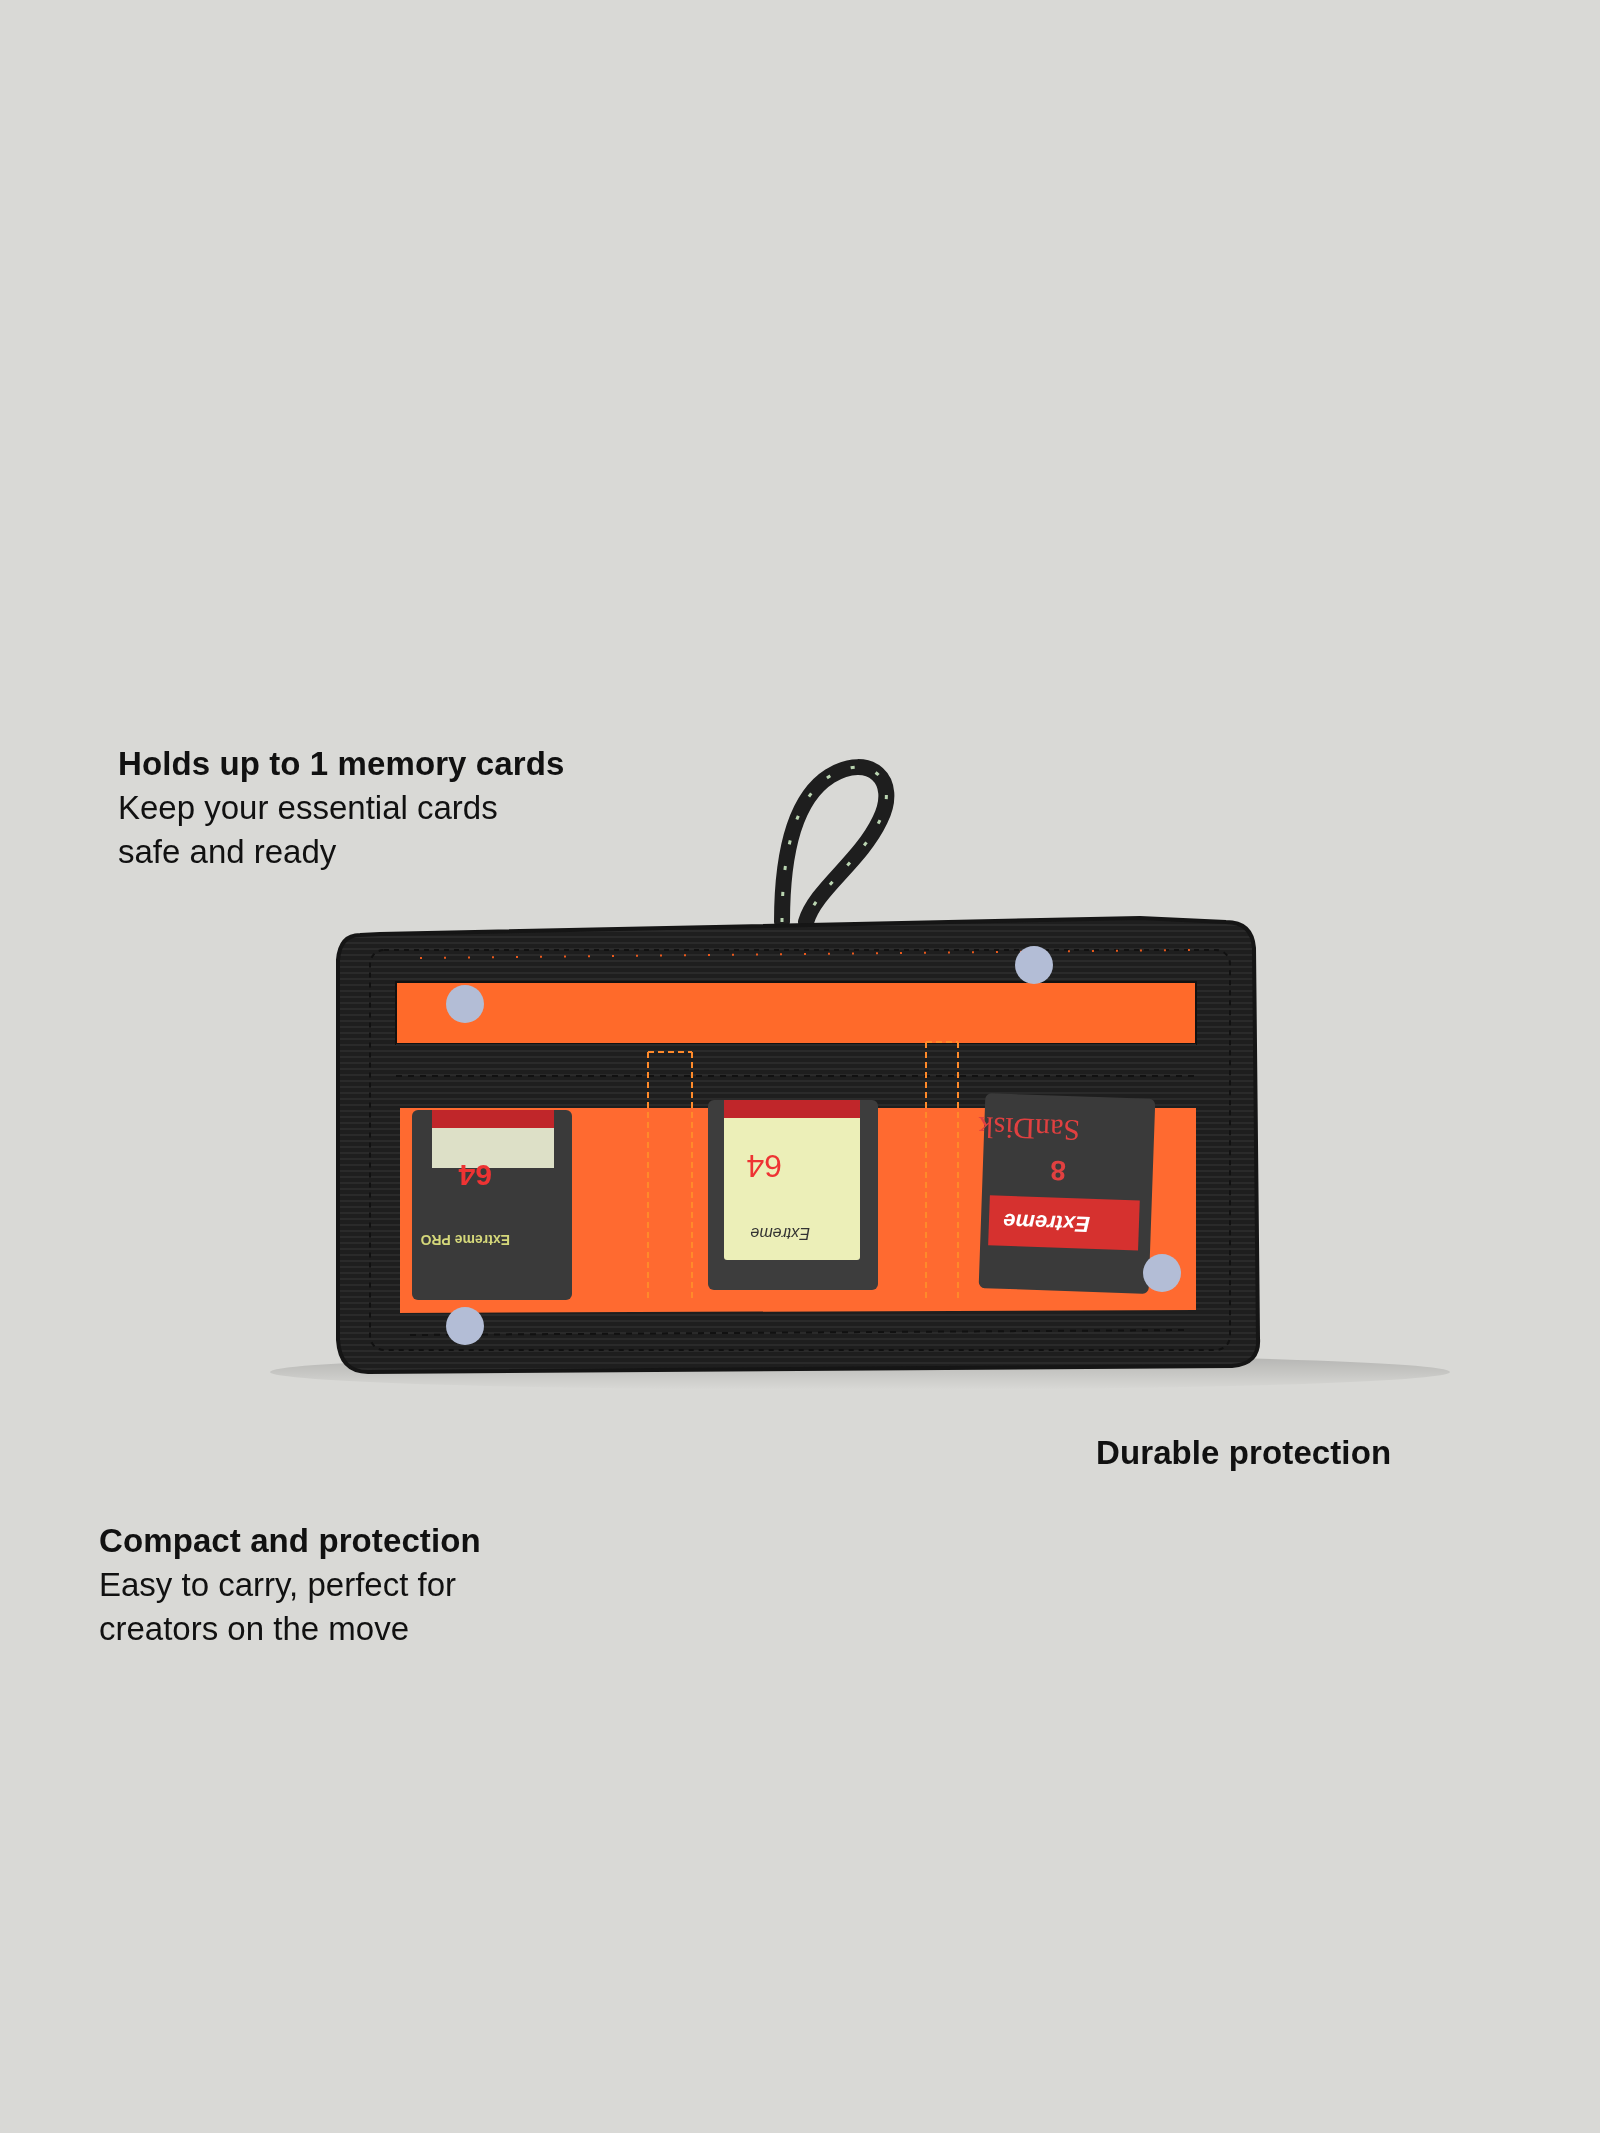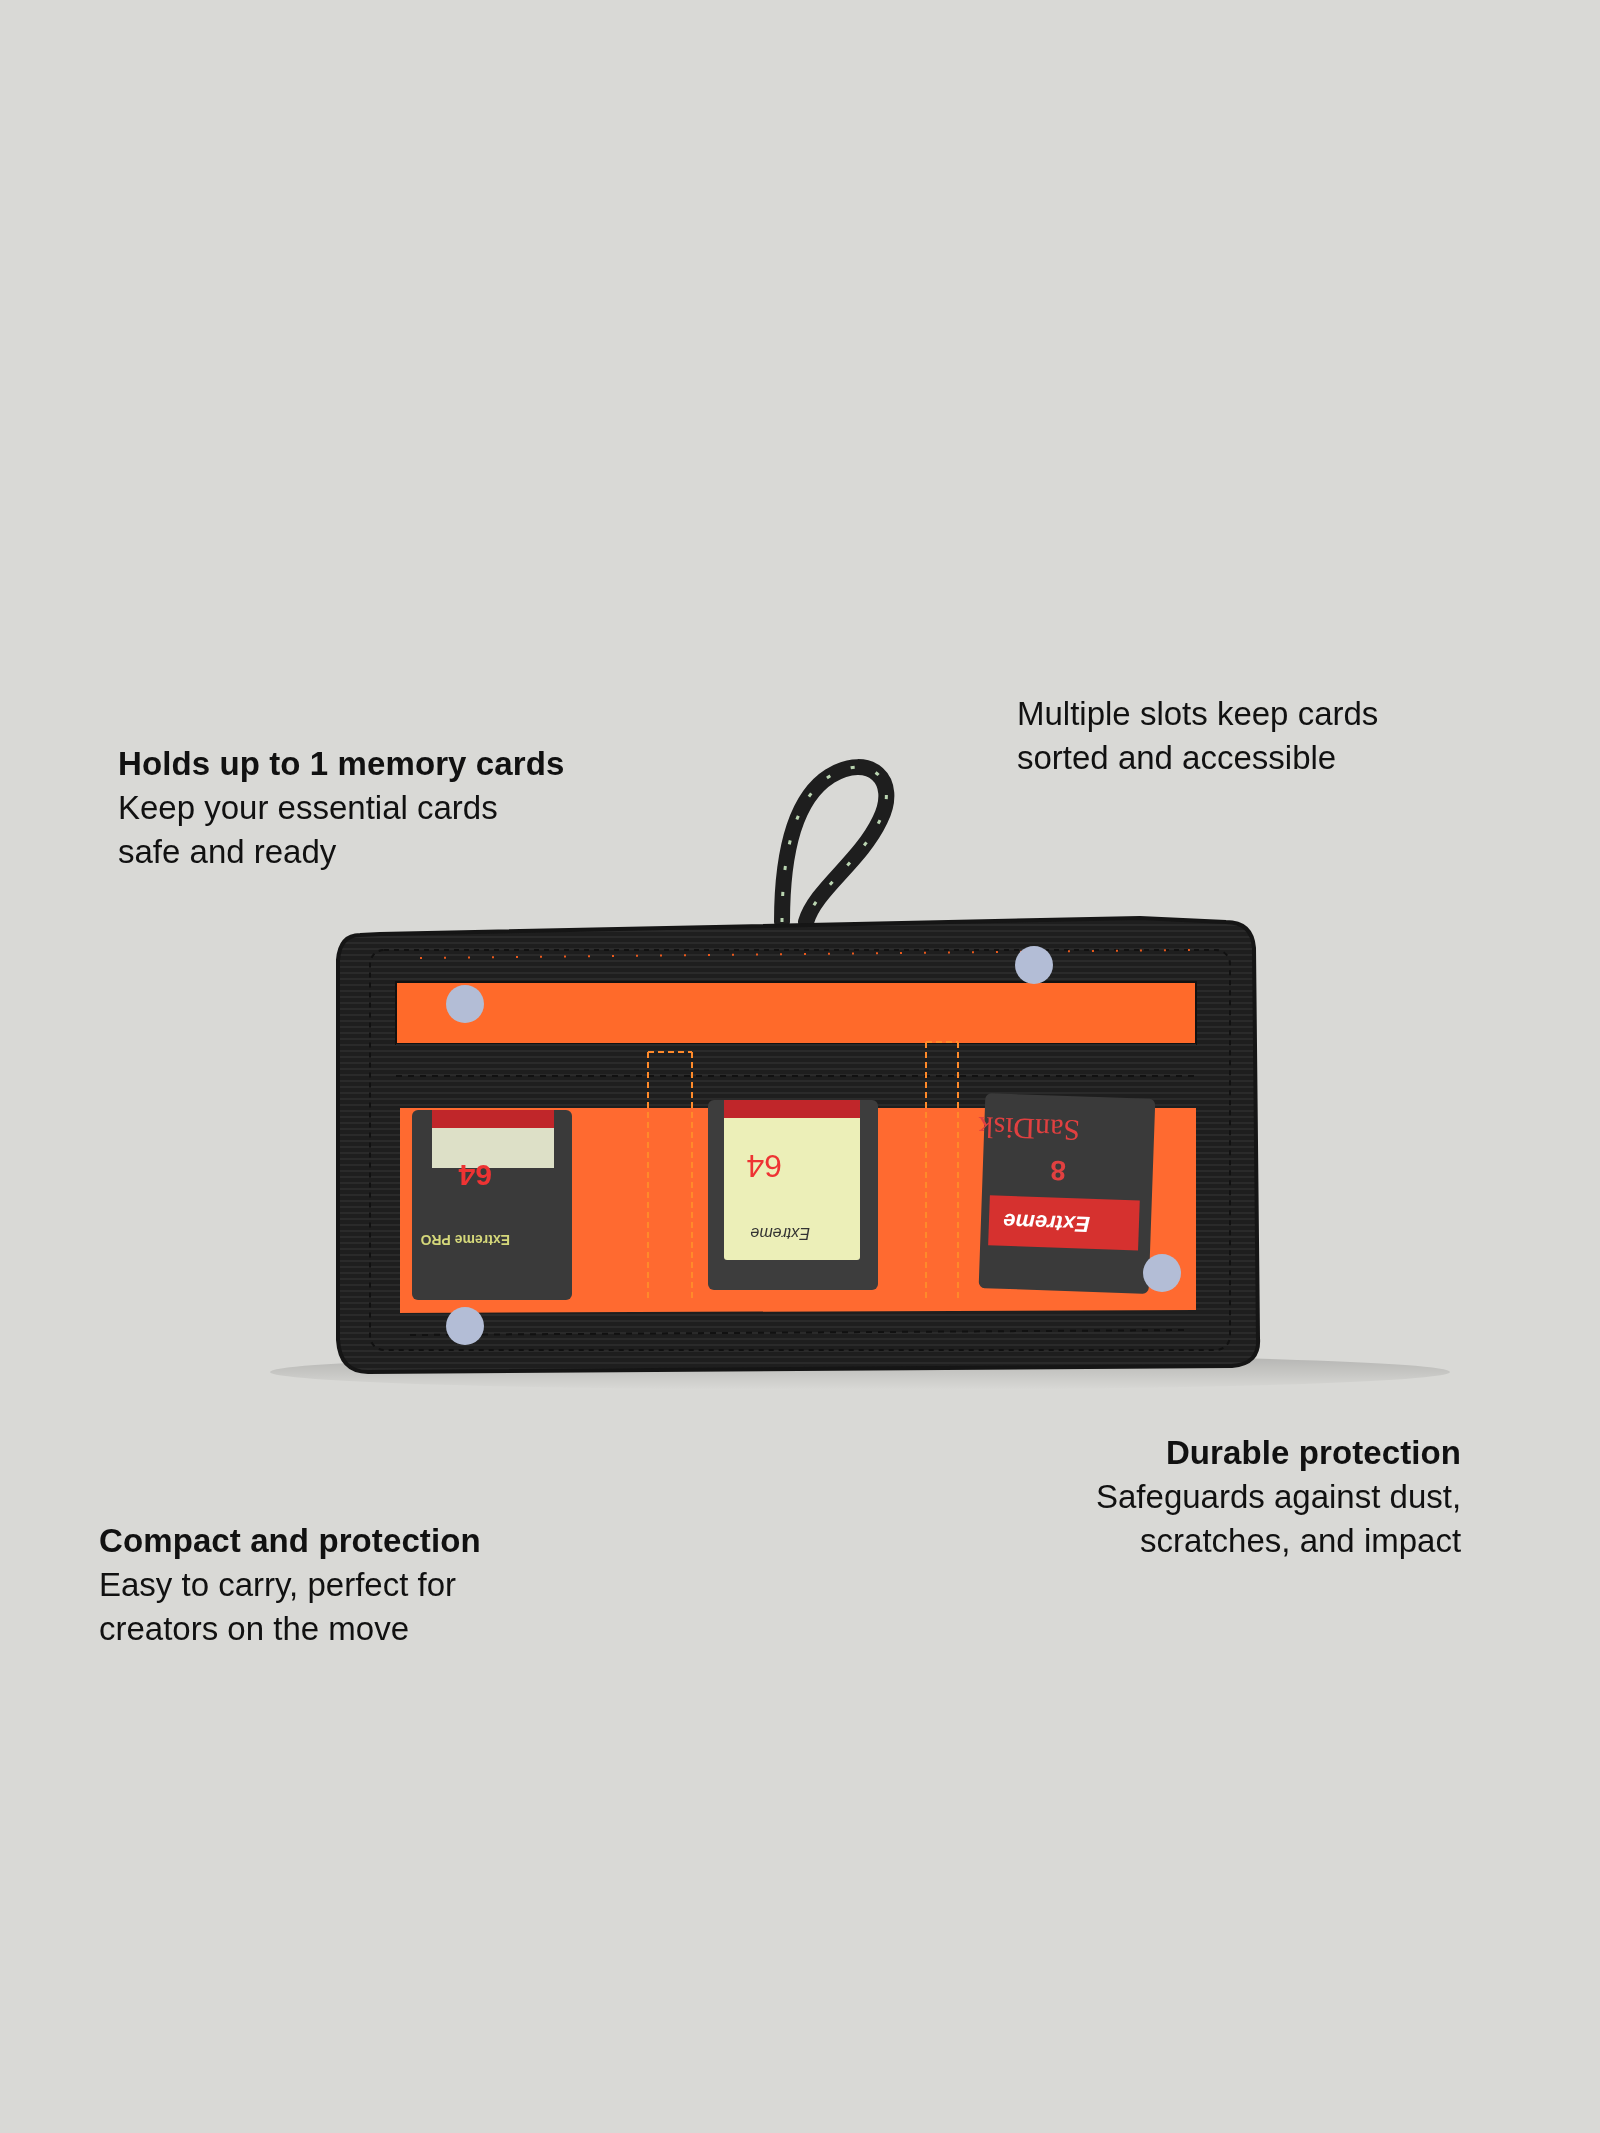--- a/index.html
+++ b/index.html
@@ -35,32 +35,28 @@
   </style>
 </head>
 <body>
 
 <div class="feature" id="f1">
   <span class="title">Holds up to 1 memory cards</span>
   <span class="desc">Keep your essential cards
 safe and ready</span>
 </div>
 <div class="feature" id="f2">
-  <span class="desc">Multiple slots keep cards
-sorted and accessible</span>
 </div>
 <div class="feature" id="f3">
   <span class="title">Compact and protection</span>
   <span class="desc">Easy to carry, perfect for
 creators on the move</span>
 </div>
 <div class="feature" id="f4">
   <span class="title">Durable protection</span>
-  <span class="desc">Safeguards against dust,
-scratches, and impact</span>
 </div>
 
 <div class="product">
   <svg width="1600" height="2133" viewBox="0 0 1600 2133">
     <defs>
       <pattern id="weave" width="6" height="6" patternUnits="userSpaceOnUse">
         <rect width="6" height="6" fill="#1e1e1e"></rect>
         <rect width="6" height="2" fill="#2a2a2a"></rect>
       </pattern>
       <linearGradient id="shadow" x1="0" y1="0" x2="0" y2="1">

